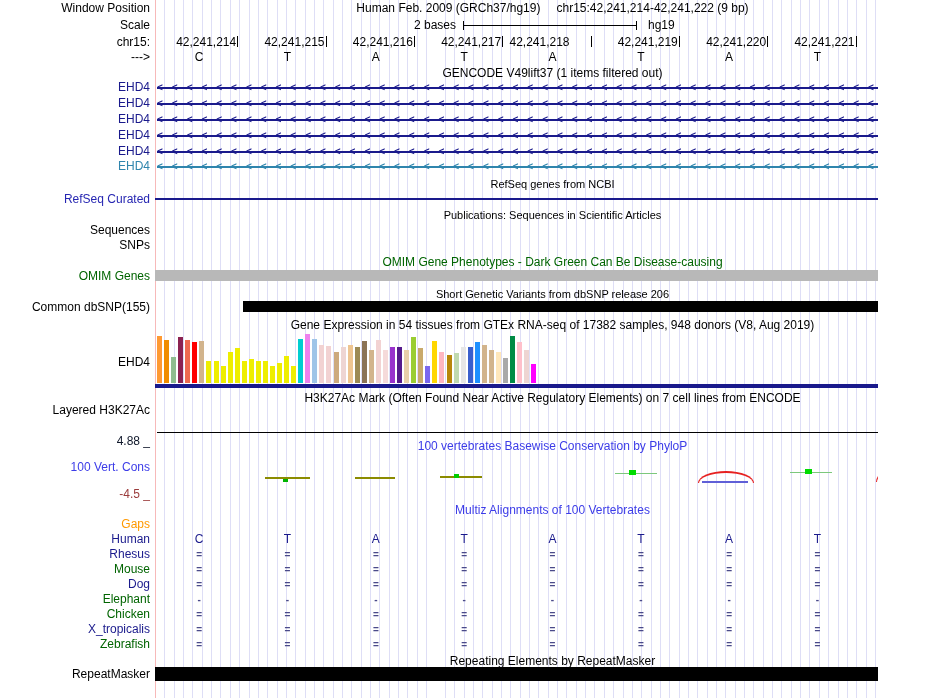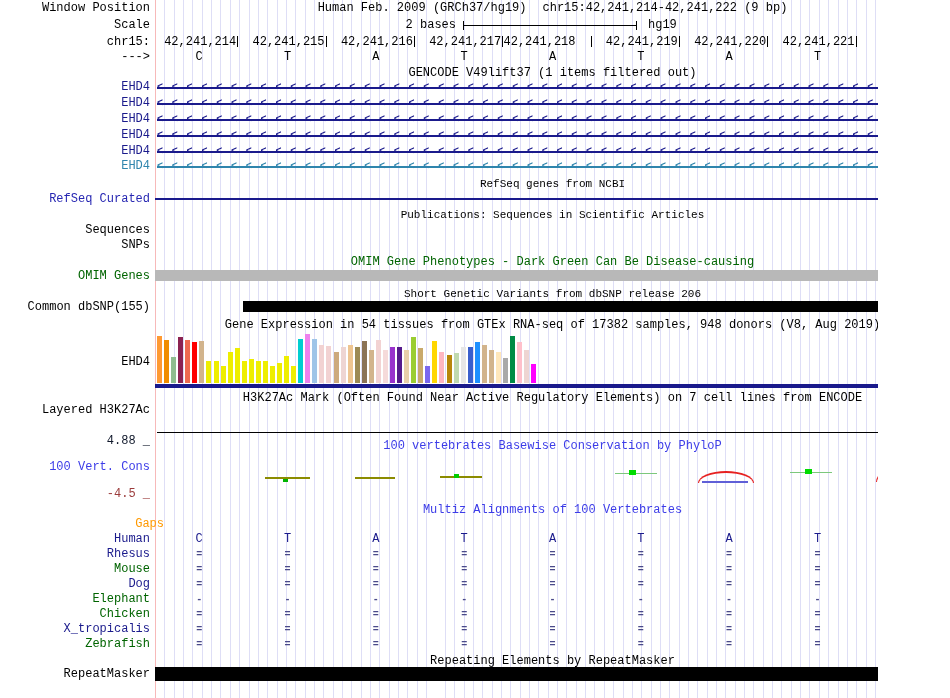--- a/index.html
+++ b/index.html
@@ -1,17 +1,17 @@
 <!DOCTYPE html>
 <html><head>
 <meta charset="utf-8">
 <style>
   html,body{margin:0;padding:0;background:#fff}
   .browser{position:relative;width:878px;height:698px;background:#fff;overflow:hidden;
-    font-family:Liberation Mono, monospace;font-size:12px;color:#000}
+    font-family:Liberation Sans, sans-serif;font-size:12px;color:#000}
   .t{position:absolute;white-space:nowrap;line-height:15px}
   .lbl{left:0;width:150px;text-align:right}
   .ctr{left:155px;width:795px;text-align:center}
   .sm{font-size:11px}
   .grid{position:absolute;left:156px;top:0;width:794px;height:698px;
     background:repeating-linear-gradient(to right,transparent 0px,transparent 8.35px,#DEDEF6 8.35px,#DEDEF6 9.35px)}
   .pinkline{position:absolute;left:155px;top:0;width:1px;height:698px;background:#F7B9B9}
   .hbar{position:absolute}
   .generow{position:absolute;left:157px;width:791px;height:13px;display:flex;
     justify-content:space-between;align-items:center;font-size:10px;font-weight:bold}
@@ -518,21 +518,21 @@
       <div style="position: absolute; left: 702px; top: 481px; width: 46px; height: 2px; background: rgb(95, 95, 215);"></div>
       <div style="position: absolute; left: 790px; top: 472px; width: 42px; height: 1px; background: rgb(124, 200, 124);"></div>
       <div style="position: absolute; left: 805px; top: 469px; width: 7px; height: 5px; background: rgb(0, 220, 0);"></div>
       <div class="arc" style="position: absolute; left: 876px; top: 466px; width: 52px; height: 14px; border-color: rgb(230, 32, 32);"></div>
       <div style="position: absolute; left: 880px; top: 481px; width: 46px; height: 2px; background: rgb(58, 58, 208);"></div>
       <div style="position: absolute; left: 878px; top: 484px; width: 48px; height: 1px; background: rgb(139, 139, 0);"></div>
     </div>
 
   <div class="t ctr" style="top:503px;color:#3C3CE8">Multiz Alignments of 100 Vertebrates</div>
   <div id="multiz-layer">
-      <span style="position: absolute; top: 517px; left: 0px; width: 150px; text-align: right; line-height: 15px; color: rgb(255, 153, 0); padding-left: 14px;">Gaps</span>
+      <span style="position: absolute; top: 517px; left: 0px; width: 150px; text-align: right; line-height: 15px; color: rgb(255, 153, 0);">Gaps</span>
       <span style="position: absolute; top: 532px; left: 0px; width: 150px; text-align: right; line-height: 15px; color: rgb(26, 26, 140);">Human</span>
       <span style="position: absolute; top: 532px; left: 189.2px; width: 20px; text-align: center; line-height: 15px; color: rgb(26, 26, 140);">C</span>
       <span style="position: absolute; top: 532px; left: 277.5px; width: 20px; text-align: center; line-height: 15px; color: rgb(26, 26, 140);">T</span>
       <span style="position: absolute; top: 532px; left: 365.8px; width: 20px; text-align: center; line-height: 15px; color: rgb(26, 26, 140);">A</span>
       <span style="position: absolute; top: 532px; left: 454.2px; width: 20px; text-align: center; line-height: 15px; color: rgb(26, 26, 140);">T</span>
       <span style="position: absolute; top: 532px; left: 542.5px; width: 20px; text-align: center; line-height: 15px; color: rgb(26, 26, 140);">A</span>
       <span style="position: absolute; top: 532px; left: 630.8px; width: 20px; text-align: center; line-height: 15px; color: rgb(26, 26, 140);">T</span>
       <span style="position: absolute; top: 532px; left: 719.1px; width: 20px; text-align: center; line-height: 15px; color: rgb(26, 26, 140);">A</span>
       <span style="position: absolute; top: 532px; left: 807.5px; width: 20px; text-align: center; line-height: 15px; color: rgb(26, 26, 140);">T</span>
       <span style="position: absolute; top: 532px; left: 895.8px; width: 20px; text-align: center; line-height: 15px; color: rgb(26, 26, 140);">A</span>

